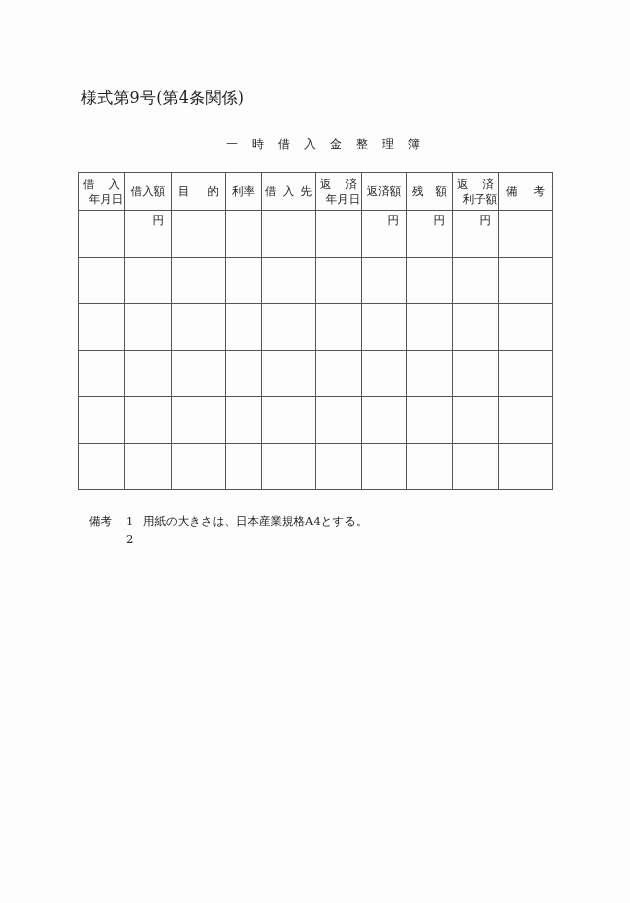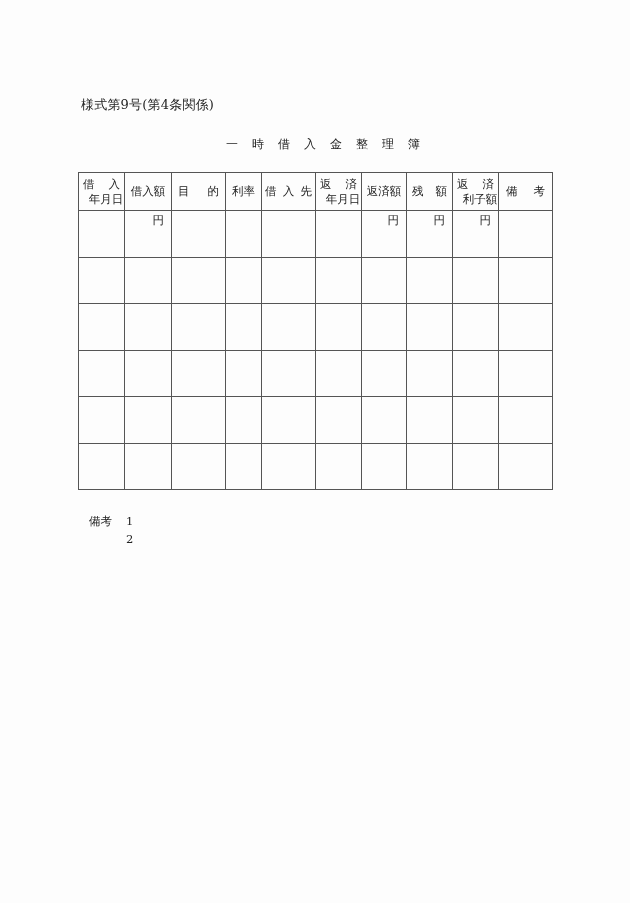--- a/index.html
+++ b/index.html
@@ -1,18 +1,18 @@
 <!DOCTYPE html>
 <html><head>
 <meta charset="utf-8">
 <style>
   html, body { margin: 0; padding: 0; background: #fdfdfd; }
   body { width: 630px; height: 903px; position: relative; overflow: hidden;
          font-family: "DejaVu Serif", "Liberation Serif", serif; color: #222; }
-  .form-no { position: absolute; left: 81px; top: 96px; font-size: 13px; letter-spacing: 0.2px; }
+  .form-no { position: absolute; left: 81px; top: 88px; font-size: 16px; letter-spacing: 0.2px; }
   .title { position: absolute; left: 200px; width: 220px; top: 136px; font-size: 12px;
            display: flex; justify-content: space-between; padding-left: 26px; box-sizing: border-box; }
   .title span { display: inline-block; }
   table.ledger { position: absolute; left: 78px; top: 172px; border-collapse: collapse;
                  table-layout: fixed; width: 474px; }
   table.ledger td, table.ledger th { border: 1px solid #555; padding: 0; font-weight: normal;
                  font-size: 11.5px; line-height: 15px; vertical-align: middle; }
   table.ledger tr.head th { height: 37px; }
   table.ledger tr.body td { height: 45.5px; vertical-align: top; }
   .h2 { display: block; }
@@ -193,18 +193,19 @@
         <td></td>
         <td></td>
   </tr>
 </tbody>
   </table>
 
 <div class="notes">
   <div class="row">
     <span class="lbl">備考</span>
     <span class="num">1</span>
+    <span>用紙の大きさは、日本産業規格A4とする。</span>
   </div>
   <div class="row">
     <span class="lbl"></span>
     <span class="num">2</span>
   </div>
 </div>
 
 </body></html>

